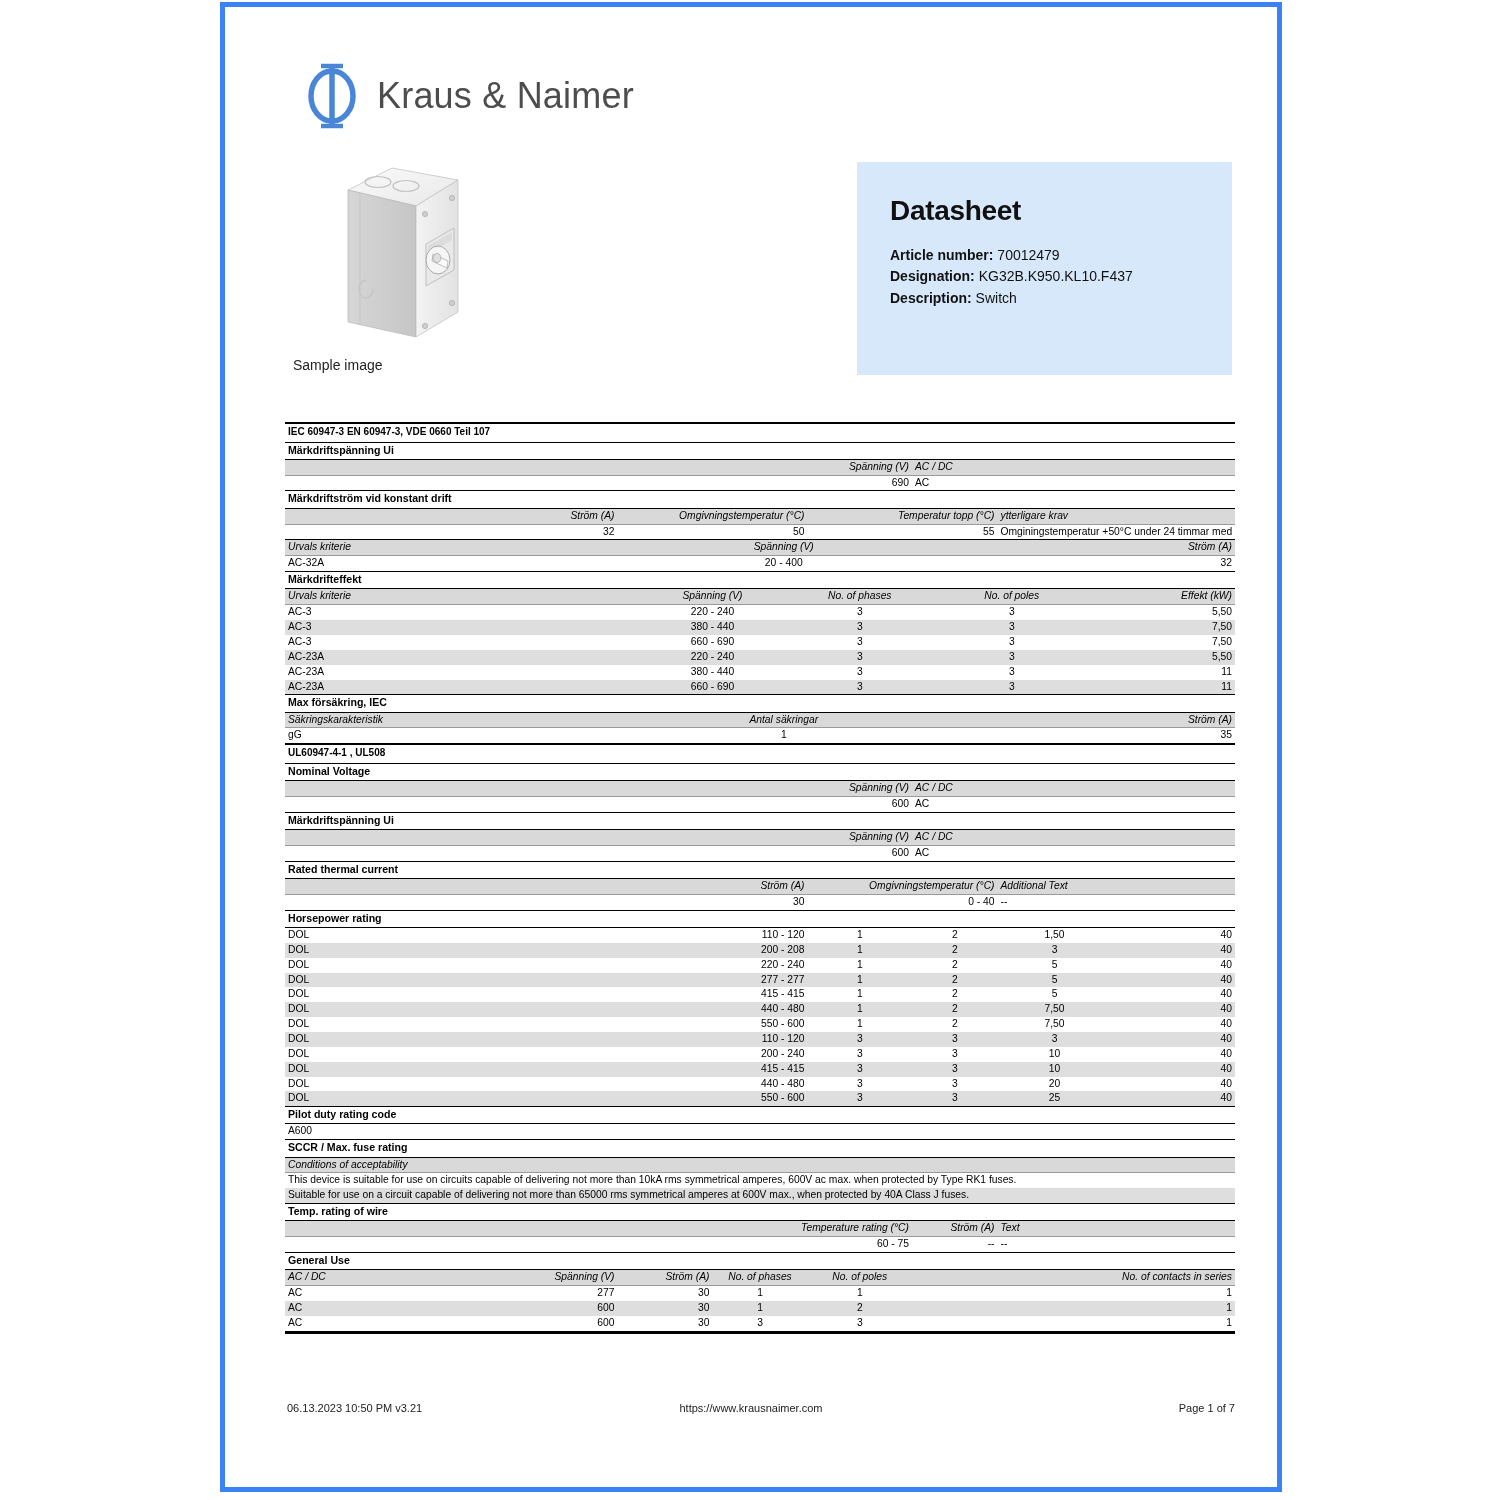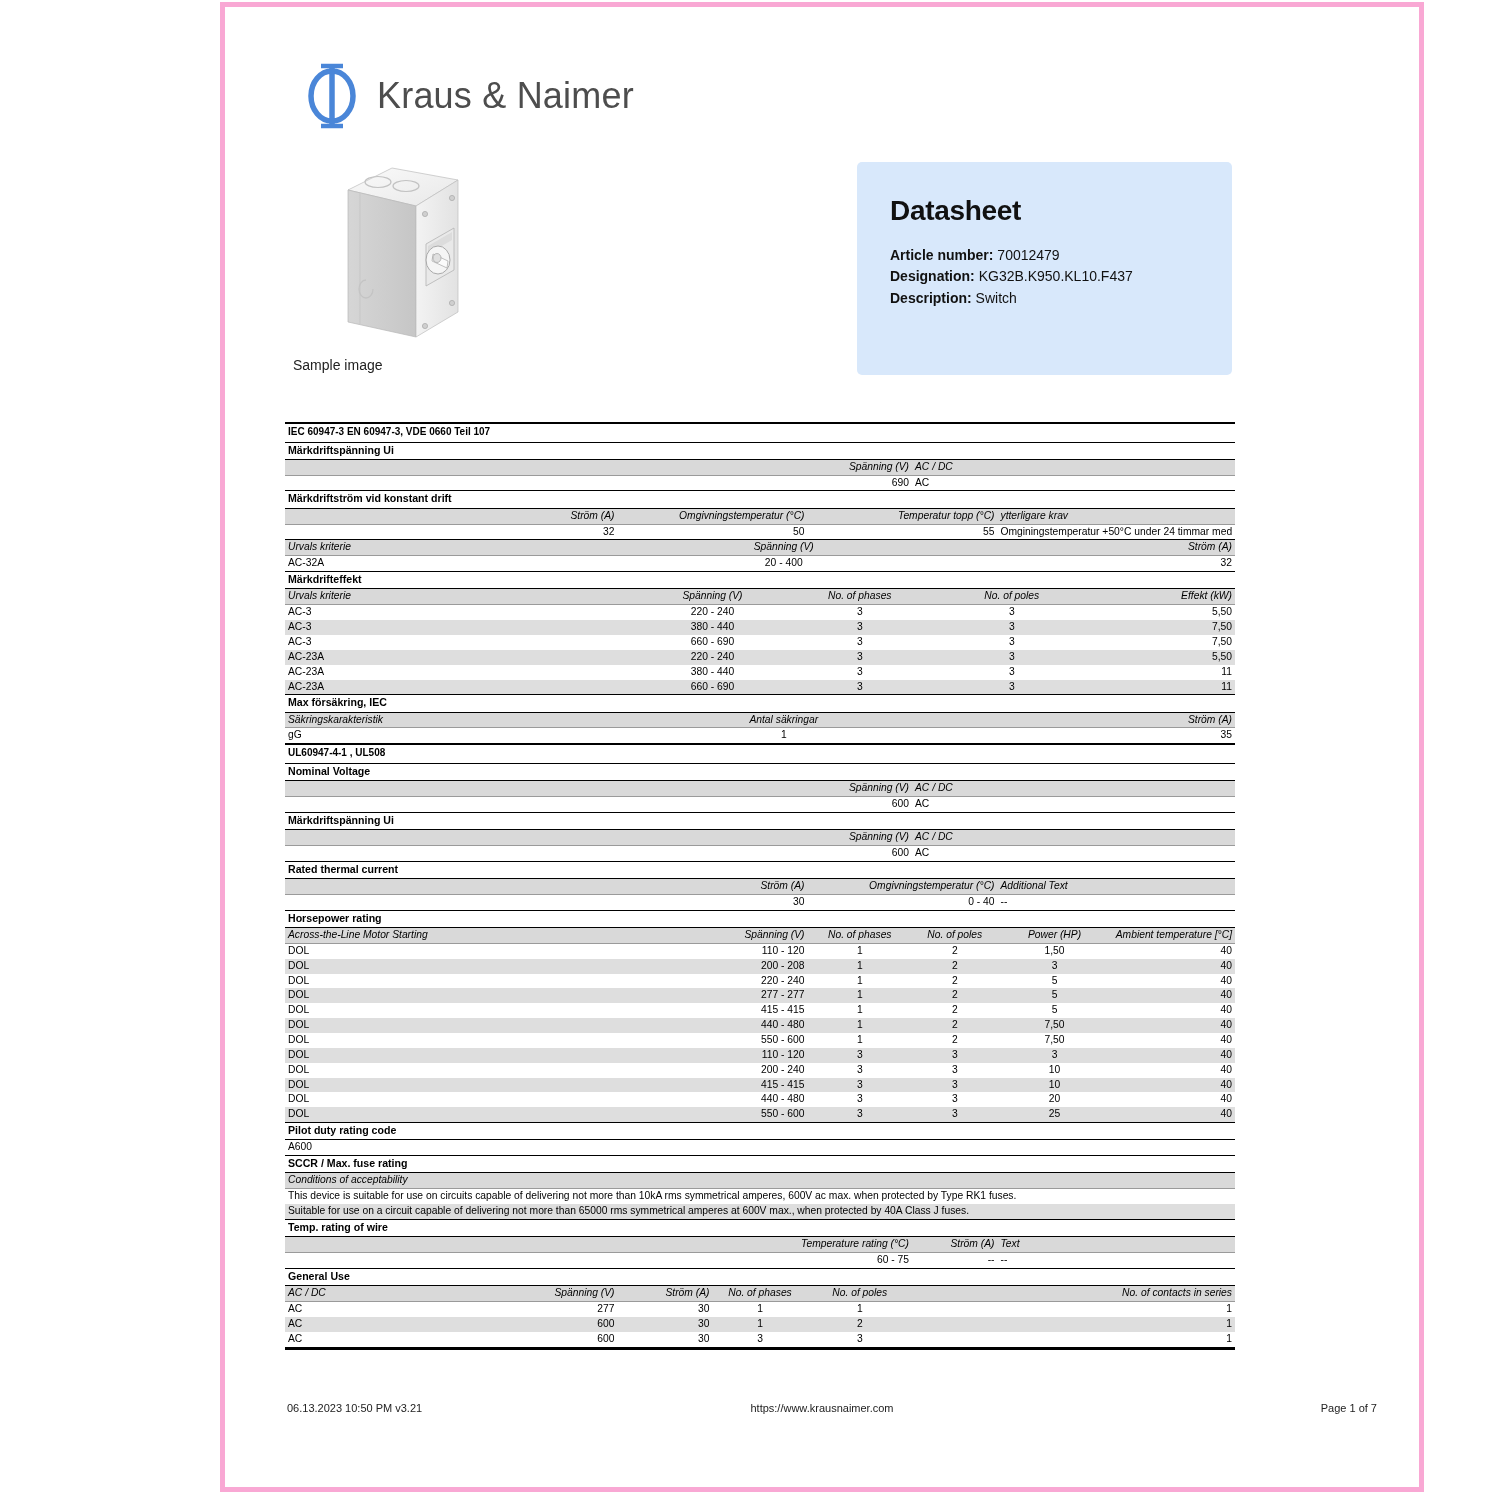--- a/index.html
+++ b/index.html
@@ -4,23 +4,23 @@
 <style>
   * { box-sizing: border-box; margin: 0; padding: 0; }
   html, body {
     width: 1500px; height: 1500px;
     background: #ffffff;
     font-family: "Liberation Sans", sans-serif;
   }
   .page {
     position: absolute;
     left: 220px; top: 2px;
-    width: 1204px; height: 1490px;
+    width: 1062px; height: 1490px;
     background: #7dd3fc;
-    border: 5px solid #f9a8d4;
+    border: 5px solid #3b82f6;
     overflow: hidden;
   }
   .inner {
     position: relative;
     width: 100%; height: 100%;
     background: #fff;
   }
 
   
   .logo-row { position: absolute; left: 78px; top: 55px; display: flex; align-items: center; }
@@ -38,21 +38,21 @@
   .sample-caption {
     position: absolute; left: 68px; top: 350px;
     font-size: 14px; color: #222;
   }
 
   .ds-box {
     position: absolute;
     left: 632px; top: 155px;
     width: 375px; height: 213px;
     background: #d8e8fb;
-    border-radius: 5px;
+    border-radius: 0;
     padding: 33px 0 0 33px;
   }
   .ds-title { font-size: 28px; font-weight: bold; color: #111; letter-spacing: -0.3px; }
   .ds-lines { margin-top: 18px; font-size: 14px; color: #111; line-height: 1.52; }
   .ds-lines b { font-weight: bold; }
 
   
   .tbl-wrap { position: absolute; left: 60px; top: 415px; width: 950px; }
   table.spec { width: 100%; border-collapse: collapse; table-layout: fixed; font-size: 10.3px; color: #000; }
   table.spec td { padding: 1px 3px; vertical-align: bottom; line-height: 1.25; white-space: nowrap; overflow: hidden; }
@@ -319,28 +319,20 @@
               <td class="l" colspan="2">Additional Text</td>
             </tr>
             <tr class="row-odd lastrow">
               <td class="r" colspan="4">30</td>
               <td class="r" colspan="2">0 - 40</td>
               <td class="l" colspan="2">--</td>
             </tr>
             <tr class="sec-sub">
               <td class="l" colspan="8">Horsepower rating</td>
             </tr>
-            <tr class="hdr">
-              <td class="l" colspan="3">Across-the-Line Motor Starting</td>
-              <td class="r" colspan="1">Spänning (V)</td>
-              <td class="c" colspan="1">No. of phases</td>
-              <td class="c" colspan="1">No. of poles</td>
-              <td class="c" colspan="1">Power (HP)</td>
-              <td class="r" colspan="1">Ambient temperature [°C]</td>
-            </tr>
             <tr class="row-odd">
               <td class="l" colspan="3">DOL</td>
               <td class="r" colspan="1">110 - 120</td>
               <td class="c" colspan="1">1</td>
               <td class="c" colspan="1">2</td>
               <td class="c" colspan="1">1,50</td>
               <td class="r" colspan="1">40</td>
             </tr>
             <tr class="row-even">
               <td class="l" colspan="3">DOL</td>

